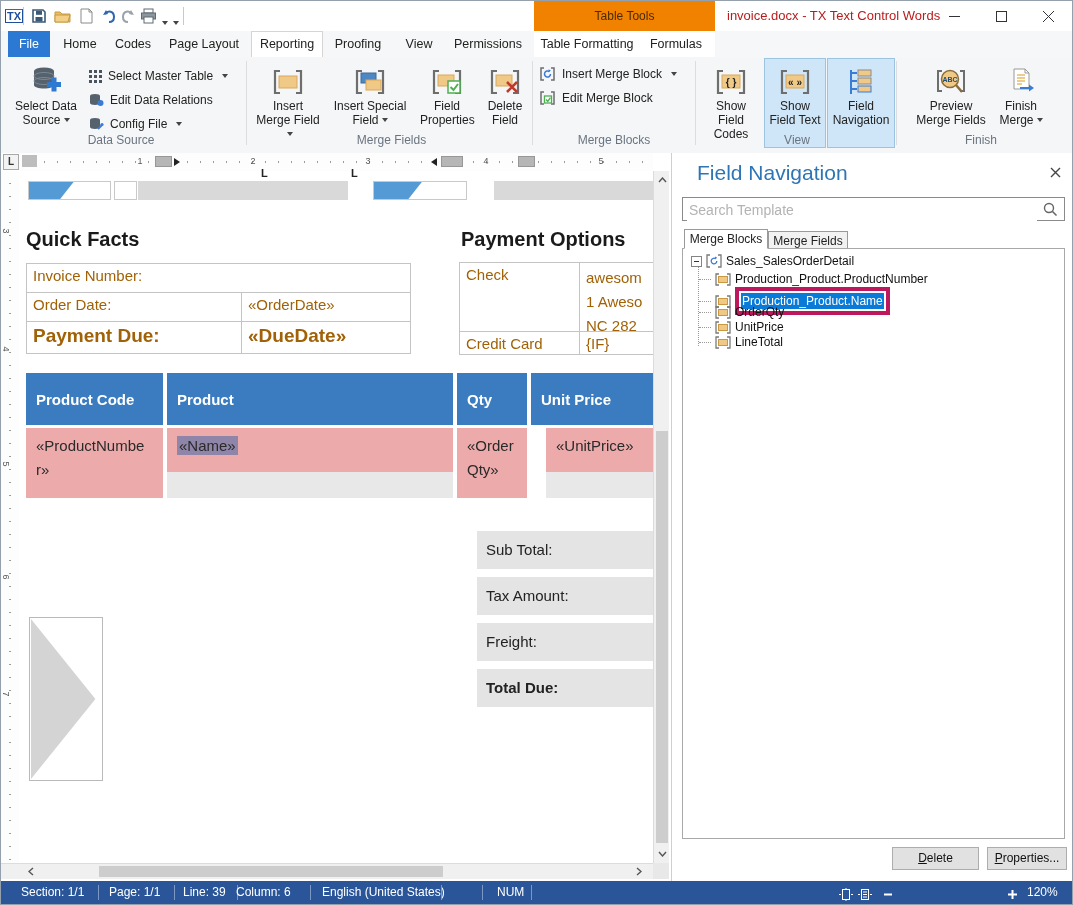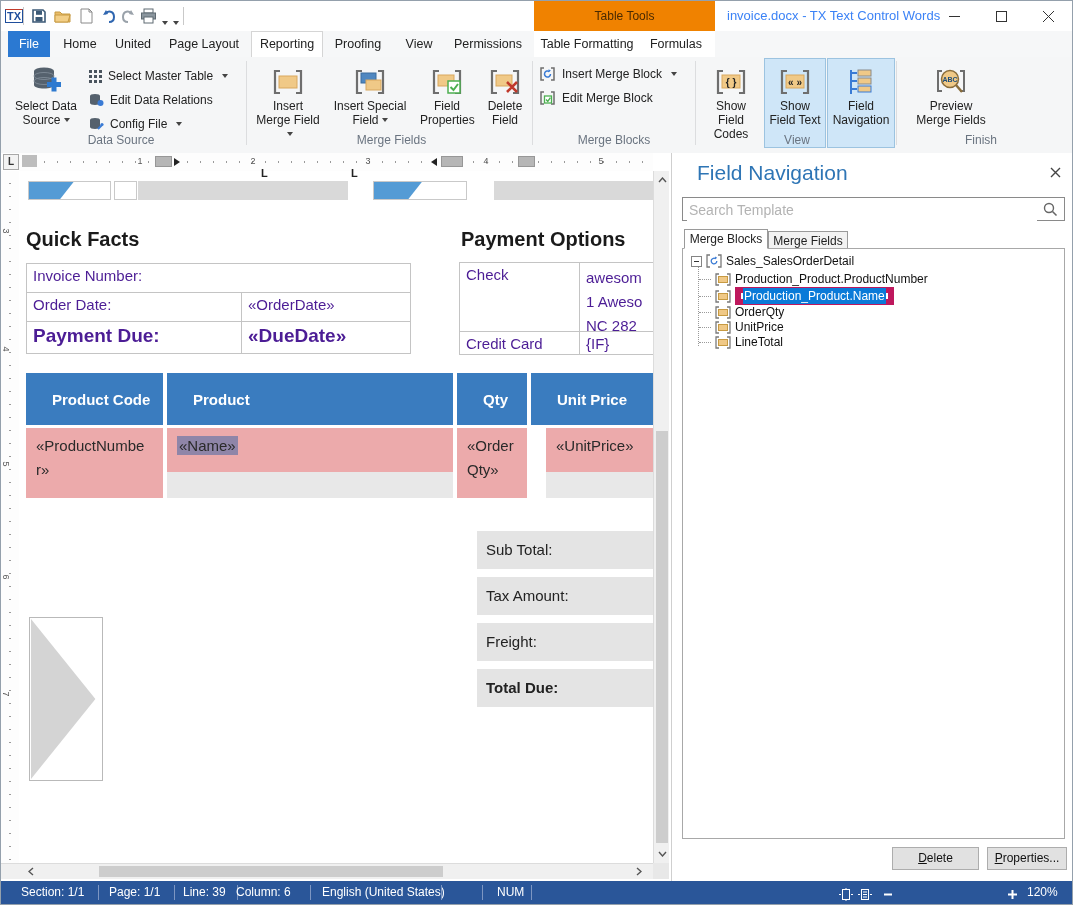--- a/index.html
+++ b/index.html
@@ -4,21 +4,21 @@
 <style>
   html,body{margin:0;padding:0;background:#fff;font-family:"Liberation Sans",sans-serif;}
   .window{position:relative;width:1071px;height:903px;border:1px solid #94a0ac;background:#fff;overflow:hidden;}
   .abs{position:absolute;}
   
   .titlebar{position:absolute;left:0;top:0;width:100%;height:30px;background:#fff;}
   .qat-sep{position:absolute;top:6px;width:1px;height:18px;background:#c9c9c9;}
   .qat-btn{position:absolute;top:4px;width:22px;height:22px;display:flex;align-items:center;justify-content:center;}
   .caret{display:inline-block;width:0;height:0;border-left:3.5px solid transparent;border-right:3.5px solid transparent;border-top:4px solid #444;margin-left:3px;vertical-align:2px;}
   .ctx-header{position:absolute;left:533px;top:0;width:181px;height:30px;background:#f08200;color:#4a2a00;font-size:12px;display:flex;align-items:center;justify-content:center;}
-  .win-title{position:absolute;left:726px;top:0;height:30px;line-height:30px;font-size:13px;color:#3b82f6;}
+  .win-title{position:absolute;left:726px;top:0;height:30px;line-height:30px;font-size:13px;color:#b91c1c;}
   .winbtn{position:absolute;top:3px;width:30px;height:24px;display:flex;align-items:center;justify-content:center;}
   
   .tabrow{position:absolute;left:0;top:30px;width:100%;height:26px;background:#f6f7f8;border-bottom:1px solid #e3e4e5;}
   .ctx-tabzone{position:absolute;left:533px;top:0;width:181px;height:26px;background:#ffffff;}
   .rtab{position:absolute;top:0;height:26px;line-height:26px;font-size:12.5px;color:#222;text-align:center;}
   .rtab.file{background:#2b79d2;color:#fff;}
   .rtab.active{background:#fff;border:1px solid #d5d5d5;border-bottom:none;line-height:24px;}
   
   .ribbon{position:absolute;left:0;top:56px;width:100%;height:96px;background:#f5f6f7;border-bottom:1px solid #d4d5d6;}
   .gsep{position:absolute;top:4px;width:1px;height:84px;background:#dcdddf;}
@@ -38,24 +38,24 @@
   .vnum{position:absolute;left:2px;font-size:9px;color:#555;transform:rotate(90deg);}
   .marker{position:absolute;top:3px;height:11px;background:#b6b6b6;border:1px solid #979797;box-sizing:border-box;}
   .tabstop{position:absolute;font-size:11px;font-weight:bold;color:#222;z-index:3;line-height:10px;}
   .page{position:absolute;left:18px;top:18px;width:634px;height:692px;background:#fff;overflow:hidden;}
   .deco-box{position:absolute;top:10px;height:19px;background:#fff;border:1px solid #c9c9c9;box-sizing:border-box;}
   .deco-blue{position:absolute;top:0;left:0;height:100%;background:#549bd5;}
   .deco-gray{position:absolute;top:10px;height:19px;background:#d9d9d9;}
   .doc-h{position:absolute;font-size:20px;font-weight:600;color:#1a1a1a;}
   .tbl{position:absolute;box-sizing:border-box;}
   .trow{display:flex;border:1px solid #c4c4c4;margin-top:-1px;box-sizing:border-box;background:#fff;}
-  .tcell{padding:3px 0 0 6px;font-size:15px;color:#4c1d95;box-sizing:border-box;overflow:hidden;}
+  .tcell{padding:3px 0 0 6px;font-size:15px;color:#a16207;box-sizing:border-box;overflow:hidden;}
   .tdiv{border-left:1px solid #c4c4c4;}
   .phead{position:absolute;left:25px;top:372px;width:627px;height:52px;display:flex;gap:4px;}
-  .phc{background:#3a7cbf;color:#fff;font-size:15px;font-weight:600;display:flex;align-items:center;padding-left:26px;box-sizing:border-box;}
+  .phc{background:#3a7cbf;color:#fff;font-size:15px;font-weight:600;display:flex;align-items:center;padding-left:10px;box-sizing:border-box;}
   .prow{position:absolute;left:25px;top:427px;width:627px;height:70px;display:flex;gap:4px;}
   .pc{position:relative;box-sizing:border-box;font-size:15px;color:#2a2a2a;line-height:24px;}
   .pink{background:#ecaaab;}
   .halfgray{position:absolute;left:0;bottom:0;width:100%;height:26px;background:#e8e8e8;}
   .ptxt{position:absolute;left:10px;top:6px;right:6px;word-break:break-all;}
   .totrow{position:absolute;left:458px;width:194px;height:38px;background:#e4e4e4;font-size:15px;color:#222;line-height:38px;padding-left:9px;box-sizing:border-box;}
   .scroll{background:#f0f0f0;position:absolute;}
   .thumb{position:absolute;background:#cdcdcd;}
   .sarrow{position:absolute;display:flex;align-items:center;justify-content:center;}
   
@@ -64,21 +64,21 @@
   .searchbox{position:absolute;left:10px;top:44px;width:383px;height:24px;border:1px solid #8a8a8a;box-sizing:border-box;background:#fff;}
   .searchbox input{position:absolute;left:4px;top:1px;width:346px;height:20px;border:none;outline:none;font-size:14px;color:#444;font-family:"Liberation Sans",sans-serif;}
   .searchbox input::placeholder{color:#b3b3b3;}
   .mag{position:absolute;right:1px;top:1px;width:26px;height:20px;display:flex;align-items:center;justify-content:center;}
   .ptab{position:absolute;top:76px;height:19px;font-size:12px;color:#222;border:1px solid #9a9a9a;background:#f2f2f2;line-height:18px;text-align:center;box-sizing:border-box;}
   .ptab.active{background:#fff;border-bottom:1px solid #fff;z-index:2;height:20px;}
   .treebox{position:absolute;left:10px;top:95px;width:383px;height:591px;border:1px solid #a8a8a8;background:#fff;box-sizing:border-box;}
   .trow2{position:absolute;display:flex;align-items:center;gap:4px;font-size:12px;color:#111;white-space:nowrap;}
   .dots-h{border-top:1px dotted #9a9a9a;width:12px;height:0;}
   .dots-v{position:absolute;border-left:1px dotted #9a9a9a;width:0;}
-  .editbox{display:flex;align-items:center;border:6px solid #be185d;background:#fff;height:18px;padding:0 2px;min-width:146px;box-sizing:border-box;}
+  .editbox{display:flex;align-items:center;border:4px solid #be185d;background:#fff;height:28px;padding:0 2px;min-width:146px;box-sizing:border-box;}
   .editsel{background:#0a7ad8;color:#fff;font-size:12px;padding:1px 1px;}
   .dlgbtn{position:absolute;top:694px;height:23px;background:#e1e1e1;border:1px solid #adadad;font-size:12px;color:#111;text-align:center;line-height:21px;box-sizing:border-box;}
   .dlgbtn::first-letter{text-decoration:underline;}
   
   .statusbar{position:absolute;left:0;top:880px;width:100%;height:23px;background:#2a5699;color:#fff;font-size:12px;}
   .sitem{position:absolute;top:0;height:31px;line-height:23px;}
   .ssep{position:absolute;top:4px;width:1px;height:15px;background:#7d96c2;}
 </style>
 </head>
 <body>
@@ -149,21 +149,21 @@
       <svg width="11" height="11" viewBox="0 0 11 11">
           <path d="M0 0l11 11M11 0L0 11" stroke="#333"></path>
         </svg>
     </div>
   </div>
 
   <div class="tabrow">
     <div class="ctx-tabzone"></div>
     <div class="rtab file" style="left:7px;width:42px;">File</div>
     <div class="rtab" style="left:58px;width:42px;">Home</div>
-    <div class="rtab" style="left:112px;width:40px;">United</div>
+    <div class="rtab" style="left:112px;width:40px;">Codes</div>
     <div class="rtab" style="left:163px;width:80px;">Page Layout</div>
     <div class="rtab active" style="left:250px;width:70px;">Reporting</div>
     <div class="rtab" style="left:328px;width:58px;">Proofing</div>
     <div class="rtab" style="left:399px;width:38px;">View</div>
     <div class="rtab" style="left:448px;width:78px;">Permissions</div>
     <div class="rtab" style="left:538px;width:96px;">Table Formatting</div>
     <div class="rtab" style="left:646px;width:58px;">Formulas</div>
   </div>
 
   <div class="ribbon">
@@ -328,20 +328,32 @@
       <div class="ic">
           <svg width="32" height="30" viewBox="0 0 32 30">
             <path d="M7 4H3v20h4" fill="none" stroke="#6e6e6e" stroke-width="2"></path>
             <path d="M25 4h4v20h-4" fill="none" stroke="#6e6e6e" stroke-width="2"></path>
             <circle cx="15" cy="12" r="8.5" fill="#f0c987" stroke="#8a6d3b" stroke-width="1.5"></circle>
             <text x="15" y="15" text-anchor="middle" font-size="7" font-weight="bold" fill="#1f4e79">ABC</text>
             <path d="M21 18l6 7" stroke="#8a6d3b" stroke-width="2.5"></path>
           </svg>
         </div>
       <div class="lb"><span>Preview Merge Fields</span></div>
+    </div>
+    <div class="bigbtn" style="left:992px;width:56px;">
+      <div class="ic">
+          <svg width="30" height="30" viewBox="0 0 30 30">
+            <path d="M8 2h11l4 4v16H8z" fill="#fff" stroke="#999"></path>
+            <path d="M19 2v4h4" fill="none" stroke="#999"></path>
+            <path d="M11 8h8M11 11h8M11 14h8M11 17h5" stroke="#e9bc68" stroke-width="1.6"></path>
+            <path d="M14 21h10" stroke="#3a7bd5" stroke-width="2"></path>
+            <path d="M23 17.5l5 3.5-5 3.5z" fill="#3a7bd5"></path>
+          </svg>
+        </div>
+      <div class="lb"><span>Finish Merge</span><i class="caret"></i></div>
     </div>
     <div class="glabel" style="left:900px;width:160px;">Finish</div>
   </div>
 
   <div class="docarea">
 
     <div class="abs" style="left:2px;top:1px;width:14px;height:14px;border:1px solid #a8a8a8;background:#f3f3f3;text-align:center;font-size:10px;font-weight:bold;line-height:13px;color:#333;">L</div>
 
     <div class="hruler">
       <div class="hticks"></div>

